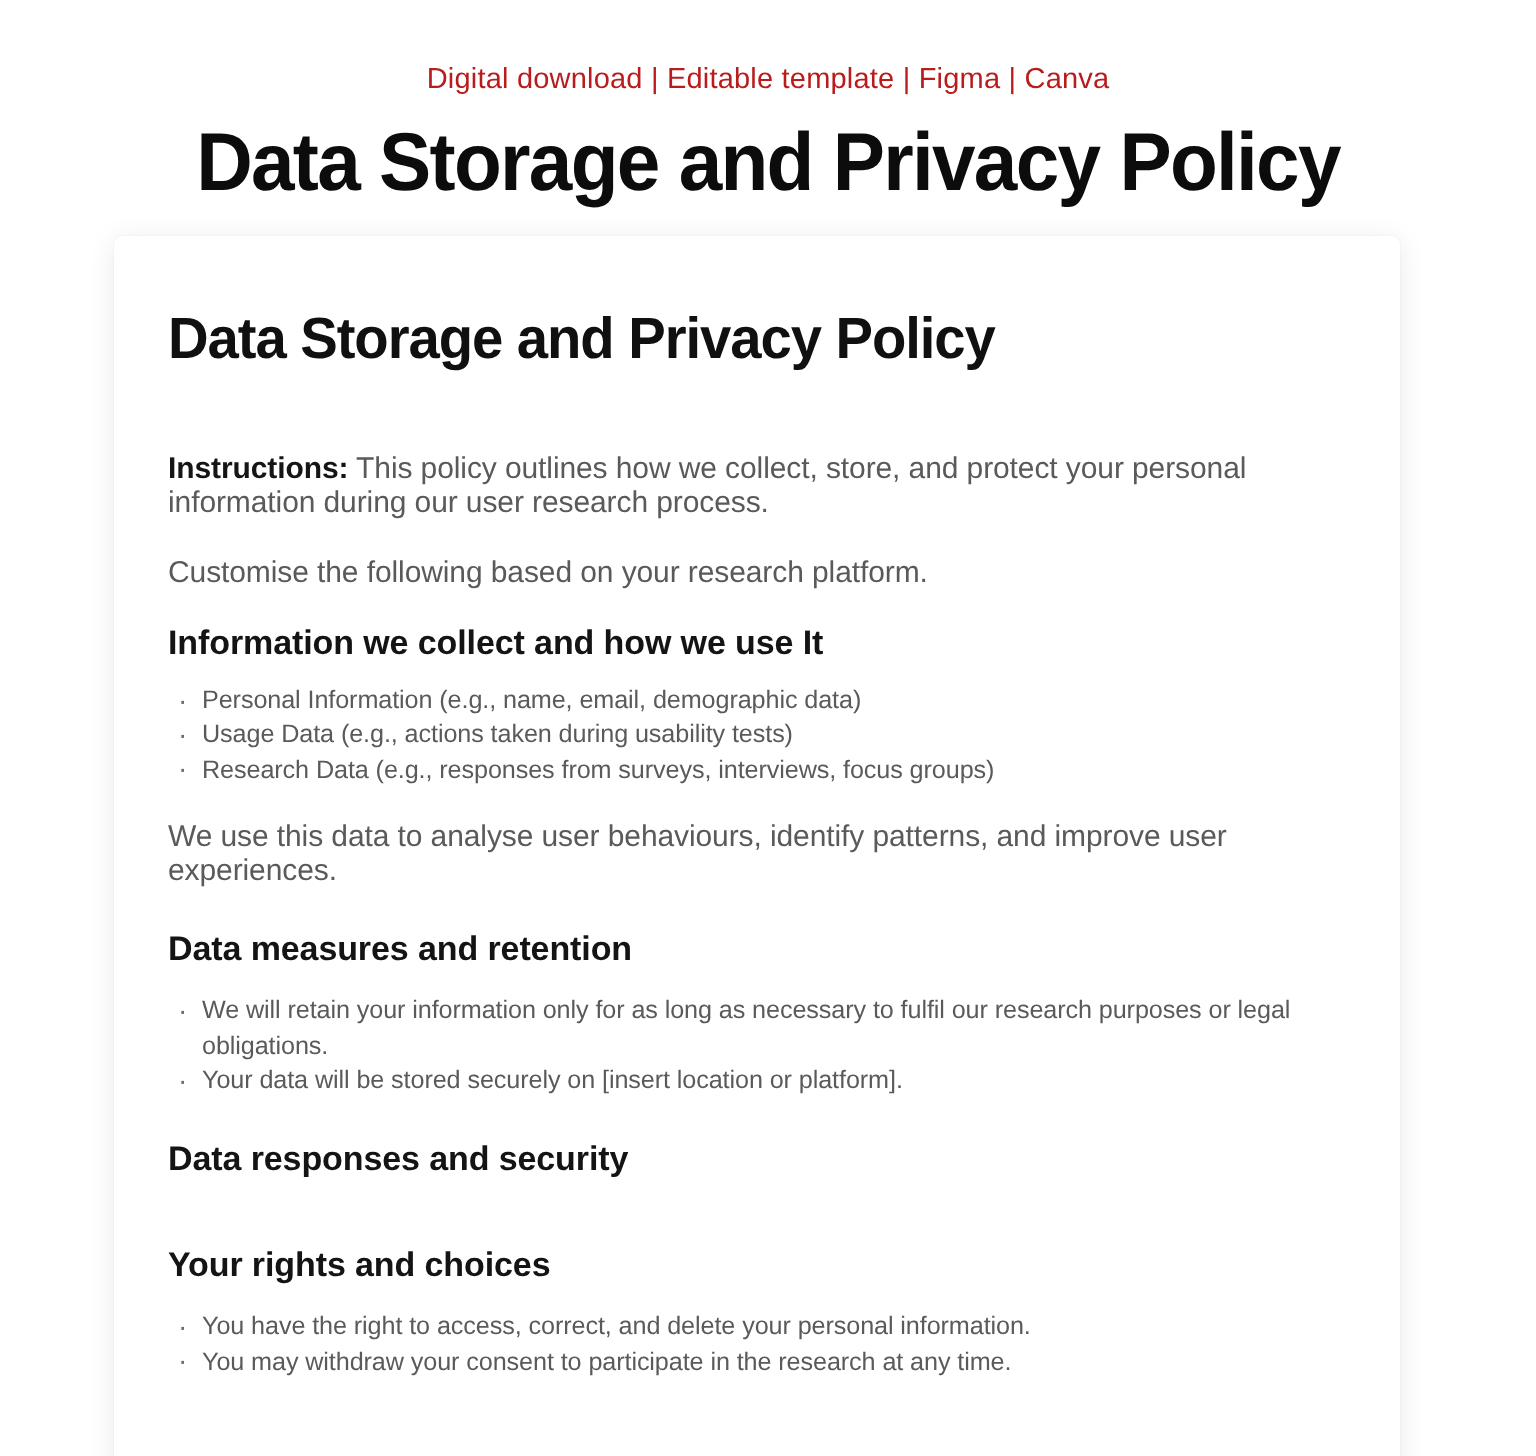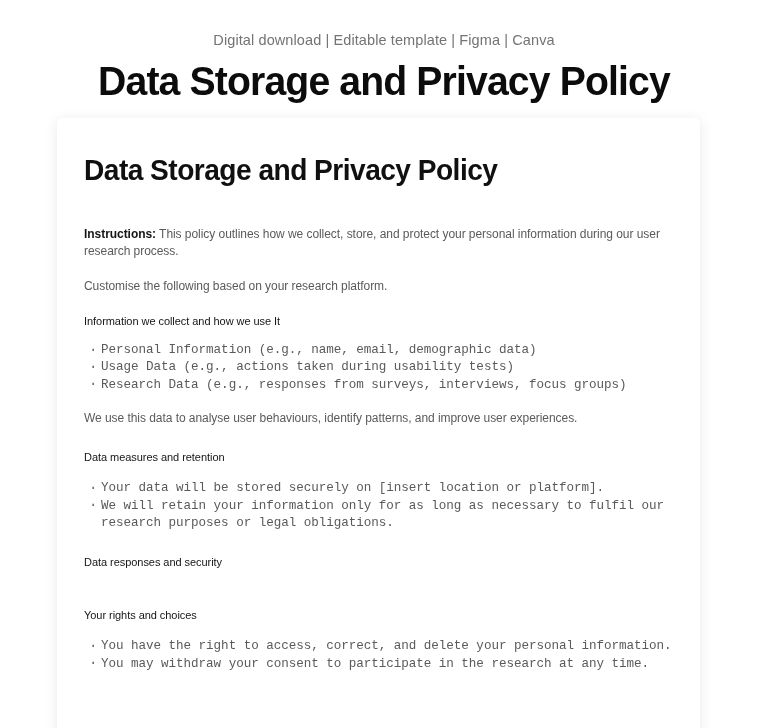--- a/index.html
+++ b/index.html
@@ -24,21 +24,21 @@
   }
 
   
   .hero {
     padding-top: 30px;
     text-align: center;
   }
   .hero-eyebrow {
     font-size: 14.5px;
     line-height: 20px;
-    color: #737373;
+    color: #b91c1c;
     font-weight: 400;
     letter-spacing: 0.1px;
   }
   .hero-title {
     margin-top: 7px;
     font-size: 41px;
     line-height: 48px;
     font-weight: 700;
     color: #0c0c0c;
     letter-spacing: -0.9px;
@@ -71,44 +71,43 @@
     font-stretch: condensed;
     transform: scaleX(0.97);
     transform-origin: 0 50%;
     margin: 0 0 0 0;
   }
 
   .block { margin-top: 0; }
 
   p.para {
     margin: 0;
-    font-size: 12px;
+    font-size: 15px;
     line-height: 17px;
     color: #5a5a5a;
     font-weight: 400;
     letter-spacing: -0.05px;
   }
   p.para b, p.para strong {
     color: #151515;
     font-weight: 700;
   }
 
   .sec-head {
-    font-size: 11px;
+    font-size: 17px;
     line-height: 17px;
-    font-weight: 400;
+    font-weight: 700;
     color: #141414;
     letter-spacing: -0.05px;
   }
 
   ul.bullets {
     margin: 0;
     padding: 0;
     list-style: none;
-    font-family: Liberation Mono, monospace;
   }
   ul.bullets li {
     position: relative;
     padding-left: 17px;
     font-size: 12.6px;
     line-height: 17.4px;
     color: #5a5a5a;
     letter-spacing: -0.05px;
   }
   ul.bullets li::before {
@@ -164,22 +163,22 @@
       <div class="gap-16"></div>
       <p class="para">We use this data to analyse user behaviours, identify patterns, and improve user experiences.</p>
     </div>
 
     <div class="gap-22"></div>
 
     <div class="block">
       <div class="sec-head">Data measures and retention</div>
       <div class="gap-14"></div>
       <ul class="bullets">
+        <li>We will retain your information only for as long as necessary to fulfil our research purposes or legal obligations.</li>
         <li>Your data will be stored securely on [insert location or platform].</li>
-        <li>We will retain your information only for as long as necessary to fulfil our research purposes or legal obligations.</li>
       </ul>
     </div>
 
     <div class="gap-22"></div>
 
     <div class="block">
       <div class="sec-head">Data responses and security</div>
       <div class="gap-14"></div>
     </div>
 

